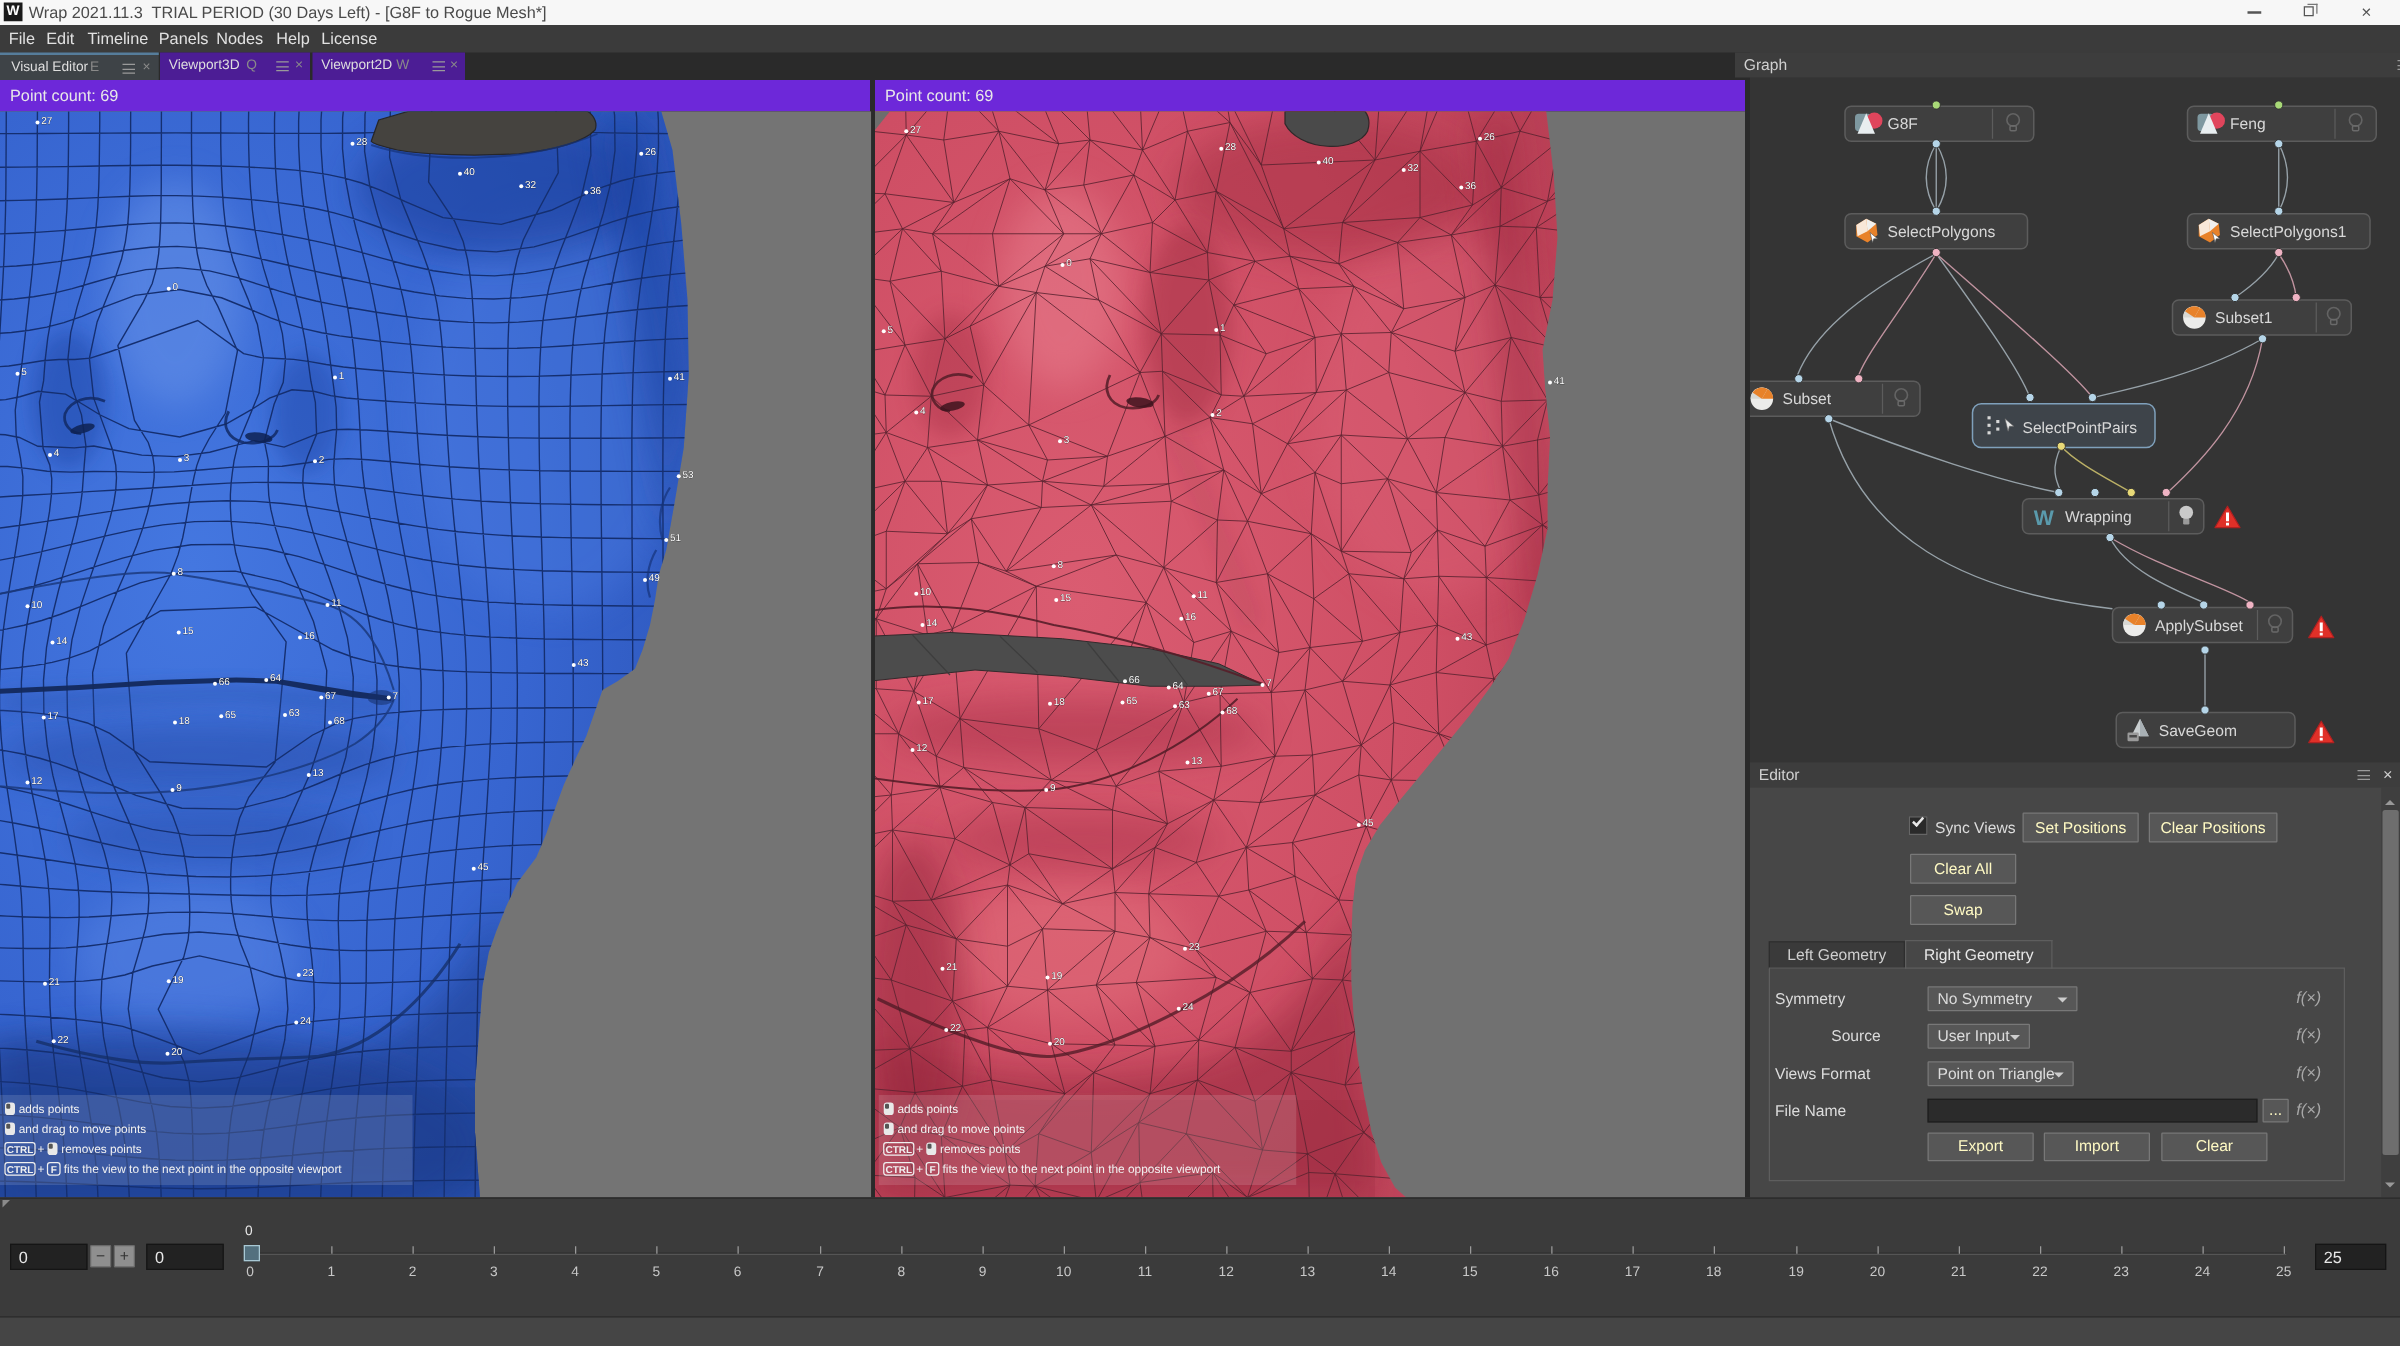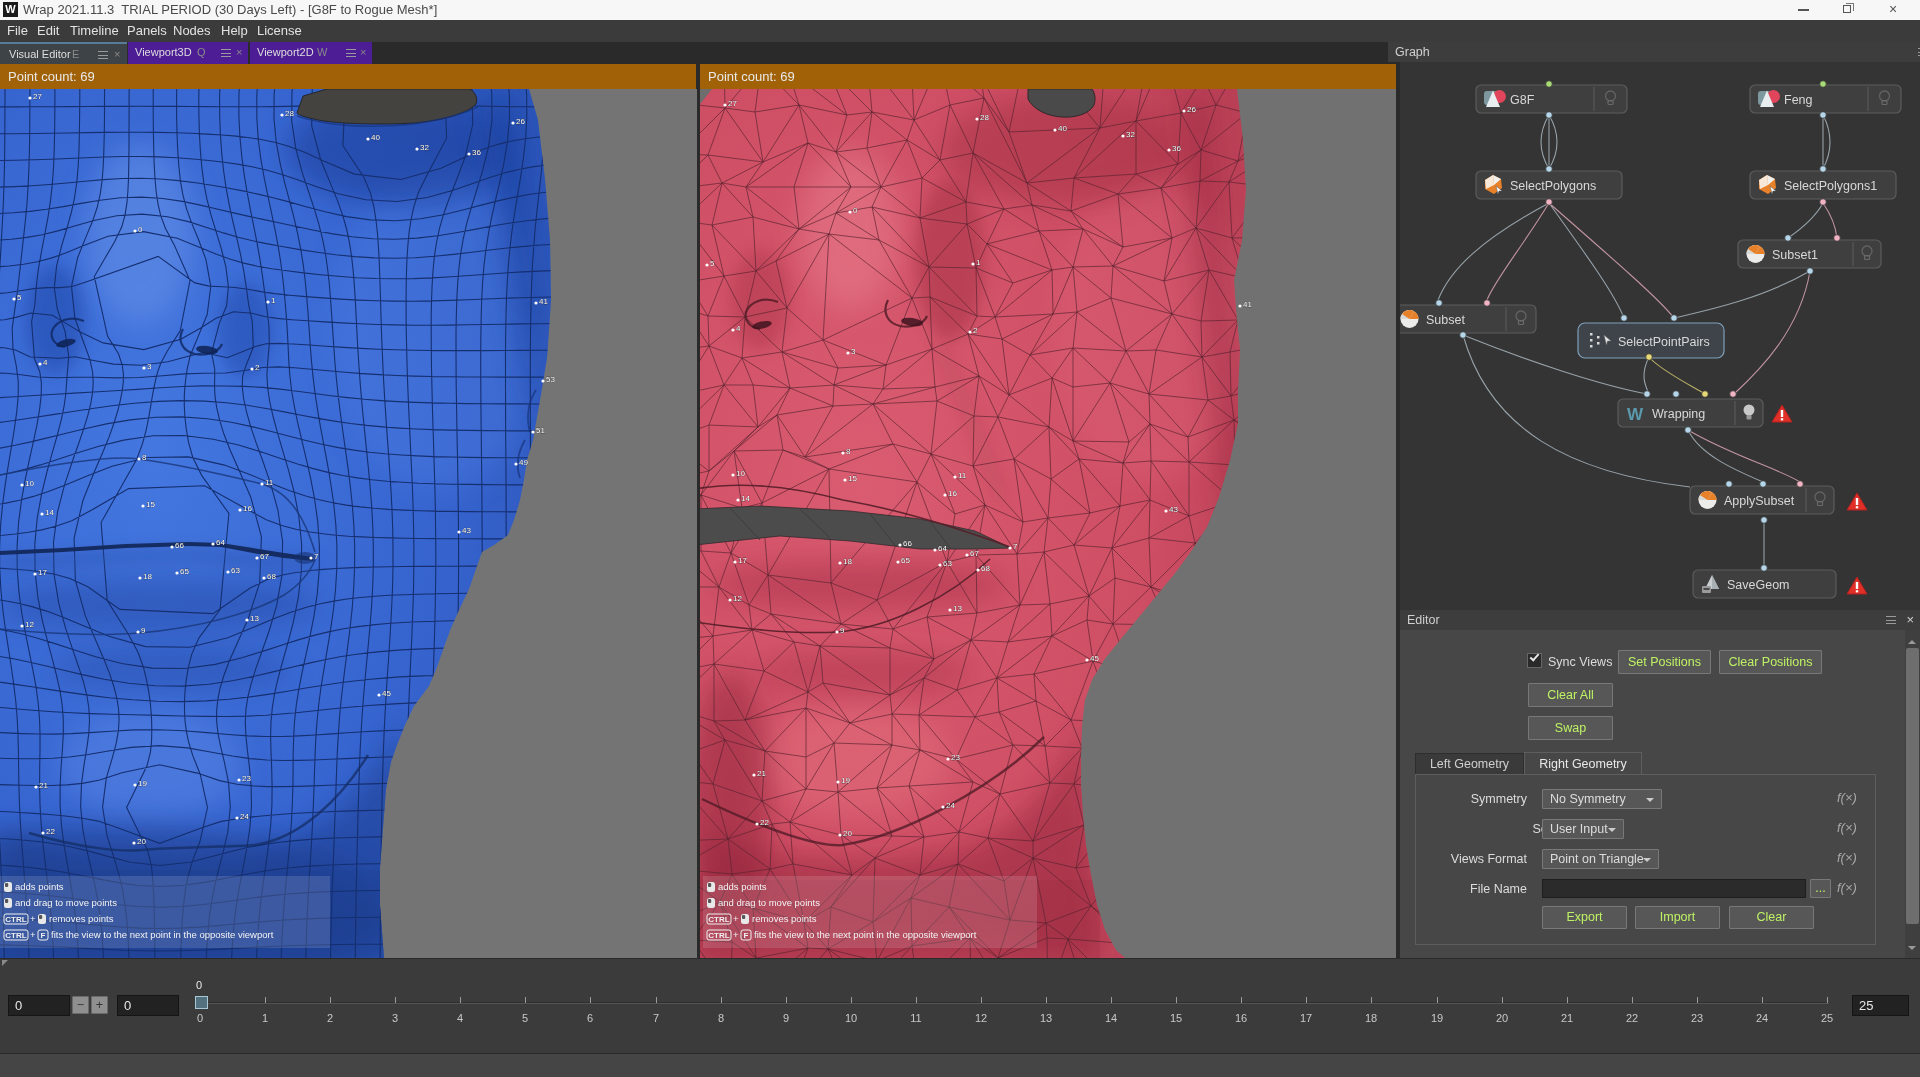--- a/index.html
+++ b/index.html
@@ -5,27 +5,27 @@
 .titlebar{position:absolute;left:0;top:0;width:1920px;height:20px;background:#f7f7f7;color:#4a4a4a;font-size:13px}
 .titlebar .logo{position:absolute;left:3px;top:2px;width:15px;height:15px;background:#1a1a1a;color:#fff;font-size:11px;font-weight:bold;text-align:center;line-height:15px}
 .titlebar .t{position:absolute;left:23px;top:2px}
 .menubar{position:absolute;left:0;top:20px;width:1920px;height:22px;background:#3b3b3b;color:#e2e2e2;font-size:13px}
 .menubar span{position:absolute;top:3px}
 .tabbar{position:absolute;left:0;top:42px;width:1396px;height:22px;background:#2a2a2a}
 .tab{position:absolute;top:0;height:22px;font-size:11px;color:#dedede;background:#4c1d95}
 .tab .g{color:#8a8a8a;font-size:11px}
 .ham{position:absolute;width:10px;height:8px;border-top:1.4px solid #9a9a9a;border-bottom:1.4px solid #9a9a9a}
 .ham:after{content:"";position:absolute;left:0;top:2.8px;width:10px;height:1.4px;background:#9a9a9a}
-.vphead{position:absolute;height:25px;background:#a16207;color:#e8e8e8;font-size:13px;line-height:25px;padding-left:8px}
+.vphead{position:absolute;height:25px;background:#6d28d9;color:#e8e8e8;font-size:13px;line-height:25px;padding-left:8px}
 .panel-head{position:absolute;background:#3d3d3d;color:#d0d0d0;font-size:12.5px}
 .editor{position:absolute;left:1400px;top:630px;width:520px;height:328px;background:#474747}
-.btn{position:absolute;background:#575757;border:1px solid #787878;color:#bef264;font-size:12.5px;text-align:center;border-radius:1px}
+.btn{position:absolute;background:#575757;border:1px solid #787878;color:#fef9c3;font-size:12.5px;text-align:center;border-radius:1px}
 .drop{position:absolute;background:#575757;border:1px solid #787878;color:#dcdcdc;font-size:12.5px;padding-left:7px;border-radius:1px}
 .drop:after{content:"";position:absolute;right:7px;top:8px;border:4px solid transparent;border-top-color:#ccc}
-.lbl{position:absolute;color:#dcdcdc;font-size:12.5px;text-align:right}
+.lbl{position:absolute;color:#dcdcdc;font-size:12.5px;}
 .fx{position:absolute;color:#a8a8a8;font-size:13px;font-style:italic}
 .timeline{position:absolute;left:0;top:958px;width:1920px;height:95px;background:#3b3b3b;border-top:1px solid #2a2a2a}
 .tlinput{position:absolute;background:#222;border:1px solid #151515;color:#e8e8e8;font-size:13px;line-height:19px;padding-left:6px}
 .bottombar{position:absolute;left:0;top:1053px;width:1920px;height:24px;background:#454545;border-top:1px solid #282828}
 .tick{position:absolute;width:1px;height:6px;background:#9a9a9a;top:997px}
 .tnum{position:absolute;top:1012px;color:#c8c8c8;font-size:11px;transform:translateX(-50%)}
 </style></head>
 <body>
 <div class="titlebar">
   <div class="logo">W</div>

